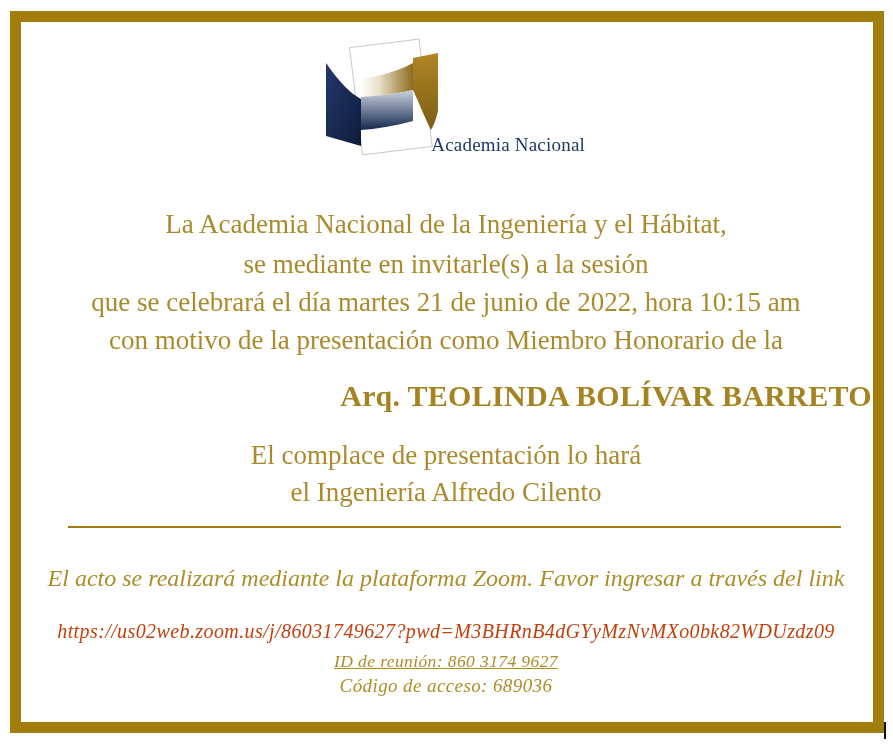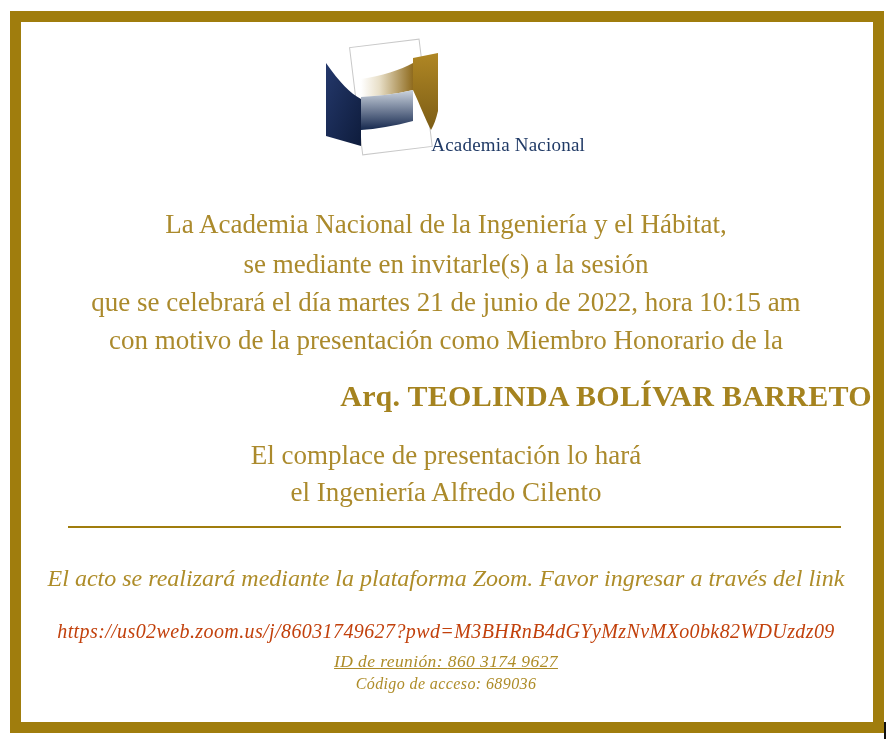--- a/index.html
+++ b/index.html
@@ -36,21 +36,21 @@
   .script{
     position:absolute;left:20px;width:852px;text-align:center;
     font-style:italic;color:#AE8C28;white-space:nowrap;
   }
   .note{top:565px;font-size:24px;}
   .url{
     top:588px;font-size:20px;color:#c2410c;text-decoration:none;
     letter-spacing:0.4px;display:block;margin-top:32px;
   }
   .mid{top:651px;font-size:17.5px;letter-spacing:0.4px;text-decoration:underline;}
-  .mcode{top:675px;font-size:16px;letter-spacing:0.4px;}
+  .mcode{top:675px;font-size:19px;letter-spacing:0.4px;}
   .caret{position:absolute;left:884px;top:722px;width:2px;height:17px;background:#111;}
 </style>
 </head>
 <body>
 
 <div class="frame"></div>
 
 <svg class="logo-svg" width="150" height="130" viewBox="0 0 150 130">
   <defs>
     <linearGradient id="tanGrad" x1="0" y1="0" x2="1" y2="0">

